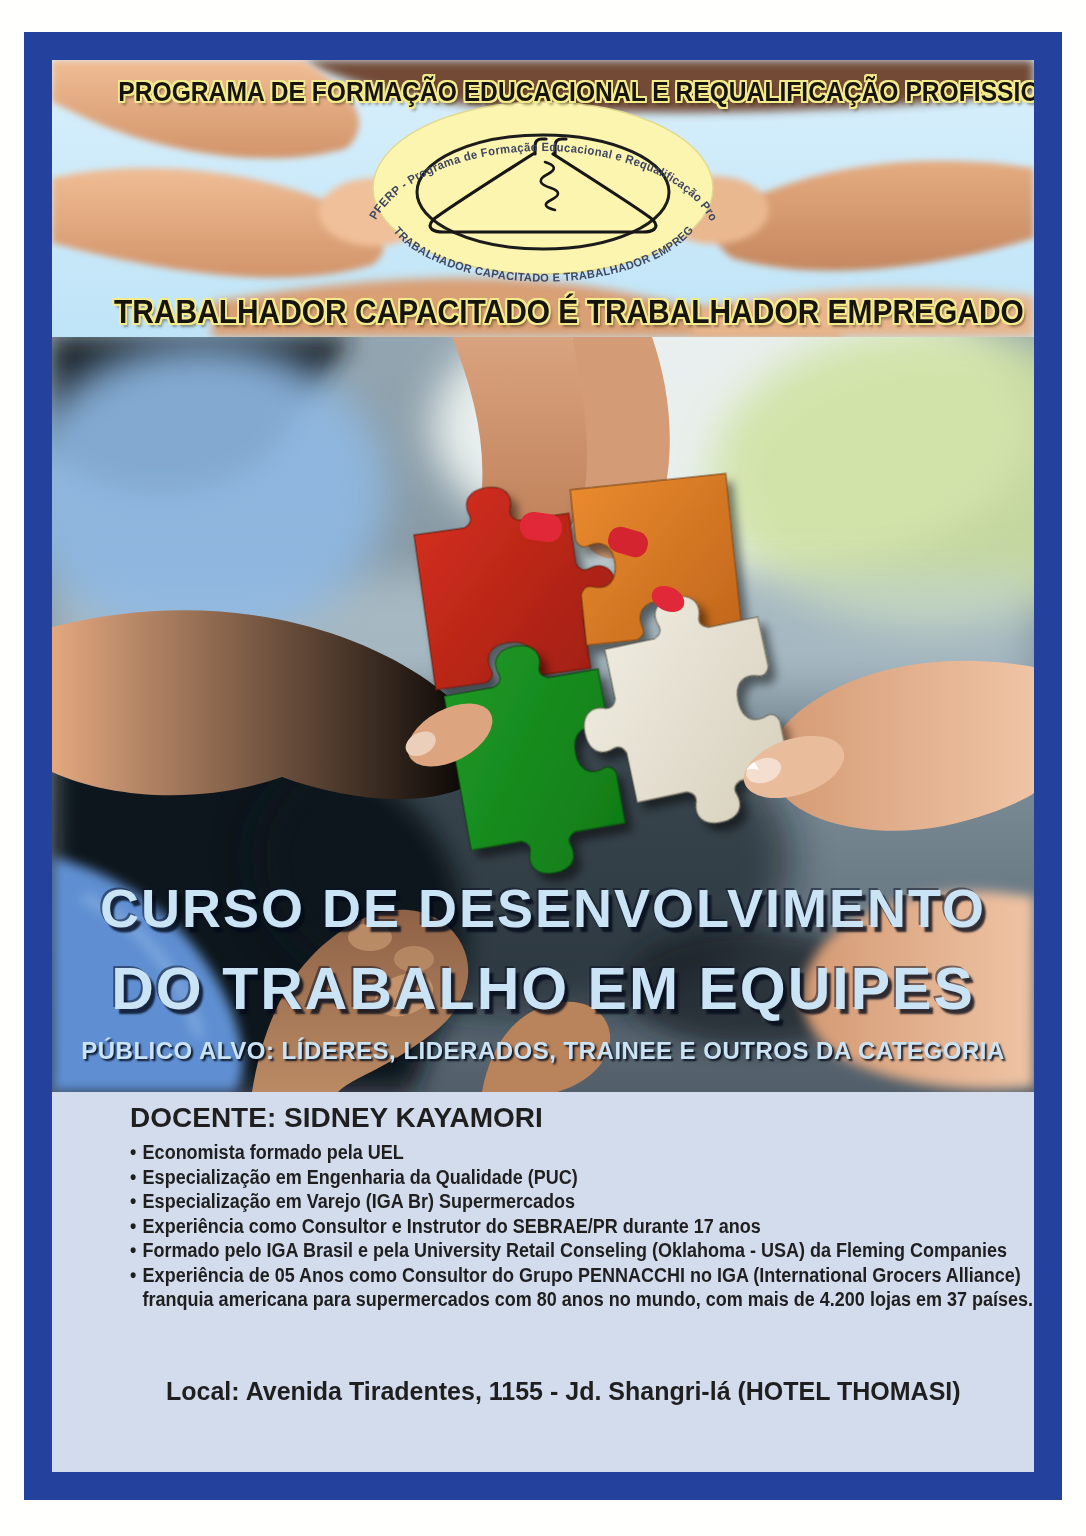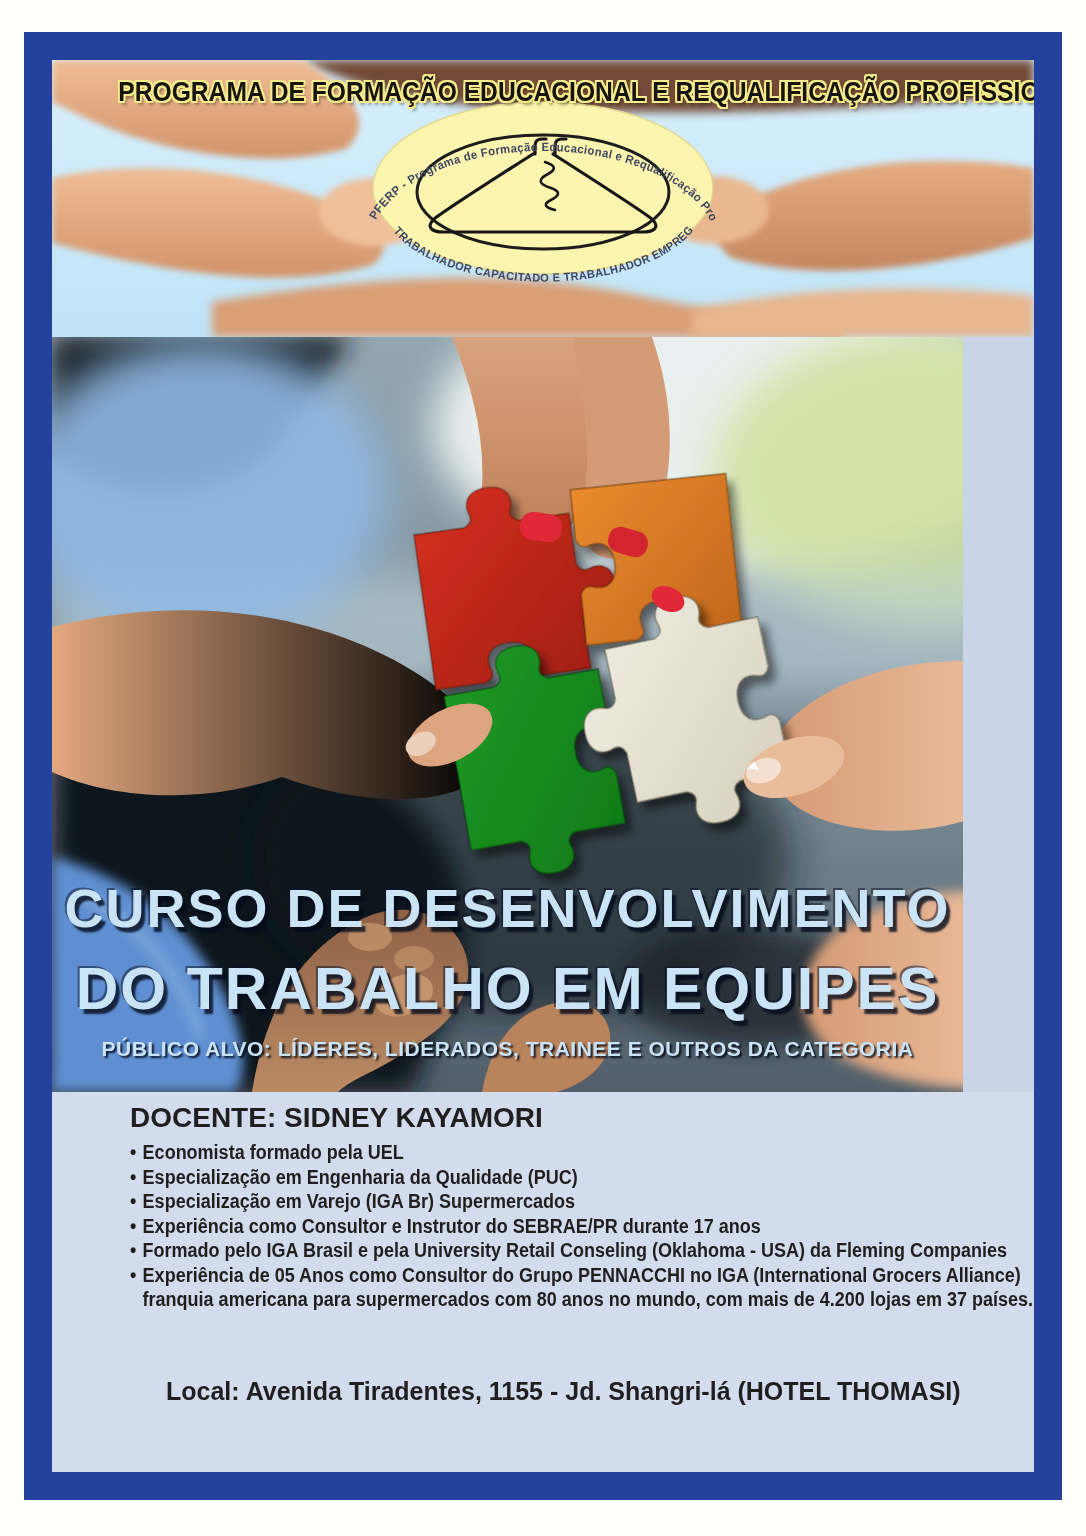--- a/index.html
+++ b/index.html
@@ -23,29 +23,29 @@
     text-shadow:
       -2px -2px 0 var(--banner-outline,#f4ec8c), 2px -2px 0 var(--banner-outline,#f4ec8c),
       -2px 2px 0 var(--banner-outline,#f4ec8c), 2px 2px 0 var(--banner-outline,#f4ec8c),
       0 -2px 0 var(--banner-outline,#f4ec8c), 0 2px 0 var(--banner-outline,#f4ec8c),
       -2px 0 0 var(--banner-outline,#f4ec8c), 2px 0 0 var(--banner-outline,#f4ec8c),
       3px 4px 3px rgba(40,30,0,.45);
   }
   .banner-top { top:16px; font-size:28px; letter-spacing:0px; }
   .banner-bottom { bottom:6px; font-size:34px; }
   
-  .photo { position:relative; width:911px; height:755px; overflow:hidden; background:#76868f; }
+  .photo { position:relative; width:982px; height:755px; overflow:hidden; background:#76868f; }
   .photo svg { position:absolute; inset:0; }
   .hero-text { position:absolute; left:0; width:100%; text-align:center; white-space:nowrap;
                color:var(--title-blue,#cbe4f5); font-weight:bold; }
   .hero-line1 { top:540px; font-size:54px; letter-spacing:2px;
                 text-shadow:-2px -2px 0 rgba(8,16,38,.5), 4px 5px 2px rgba(4,10,26,.8); }
   .hero-line2 { top:618px; font-size:59px; letter-spacing:2px;
                 text-shadow:-2px -2px 0 rgba(8,16,38,.5), 4px 5px 2px rgba(4,10,26,.8); }
-  .hero-audience { top:700px; font-size:21px; letter-spacing:.5px;
+  .hero-audience { top:700px; font-size:24px; letter-spacing:.5px;
                    text-shadow:2px 2px 2px rgba(4,10,26,.9); }
   
   .panel { position:relative; width:982px; height:380px; background:var(--panel-bg,#d3dcec);
            padding:8px 30px 16px 78px; color:var(--text-dark,#1f1f1f); overflow:hidden; }
   .docente { font-size:28px; font-weight:bold; letter-spacing:0px; margin:2px 0 6px 0; }
   ul.bullets { list-style:none; margin:0; padding:0; width:1080px;
                transform:scaleX(0.90); transform-origin:0 0; }
   ul.bullets li { display:flex; gap:7px; font-size:20px; font-weight:bold; line-height:24.5px; }
   ul.bullets .dot { flex:0 0 auto; }
   ul.bullets .txt { white-space:pre-wrap; }
@@ -102,20 +102,21 @@
           <path id="arcBottom" d="M -152,40 A 160,78 0 0 0 152,40" fill="none"></path>
           <text font-size="12" font-weight="bold" fill="var(--logo-text,#3f4660)" letter-spacing="0.4">
             <textPath href="#arcTop" startOffset="2" textLength="428" lengthAdjust="spacingAndGlyphs">PFERP - Programa de Formação Educacional  e Requalificação Profissional</textPath>
           </text>
           <text font-size="11.5" font-weight="bold" fill="var(--logo-text,#3f4660)" letter-spacing="0.4">
             <textPath href="#arcBottom" startOffset="4" textLength="352" lengthAdjust="spacingAndGlyphs">TRABALHADOR CAPACITADO E TRABALHADOR EMPREGADO</textPath>
           </text>
         </g>
       </svg>
       <div class="banner banner-top"><span>PROGRAMA DE FORMAÇÃO EDUCACIONAL E REQUALIFICAÇÃO PROFISSIONAL</span></div>
+      <div class="banner banner-bottom"><span>TRABALHADOR CAPACITADO É TRABALHADOR EMPREGADO</span></div>
     </div>
 
     <div class="photo">
       <svg viewBox="0 0 982 755" width="982" height="755">
         <defs>
           <filter id="pb6" x="-40%" y="-40%" width="180%" height="180%">
               <feGaussianBlur stdDeviation="6"></feGaussianBlur>
             </filter>
           <filter id="pb12" x="-50%" y="-50%" width="200%" height="200%">
               <feGaussianBlur stdDeviation="12"></feGaussianBlur>

